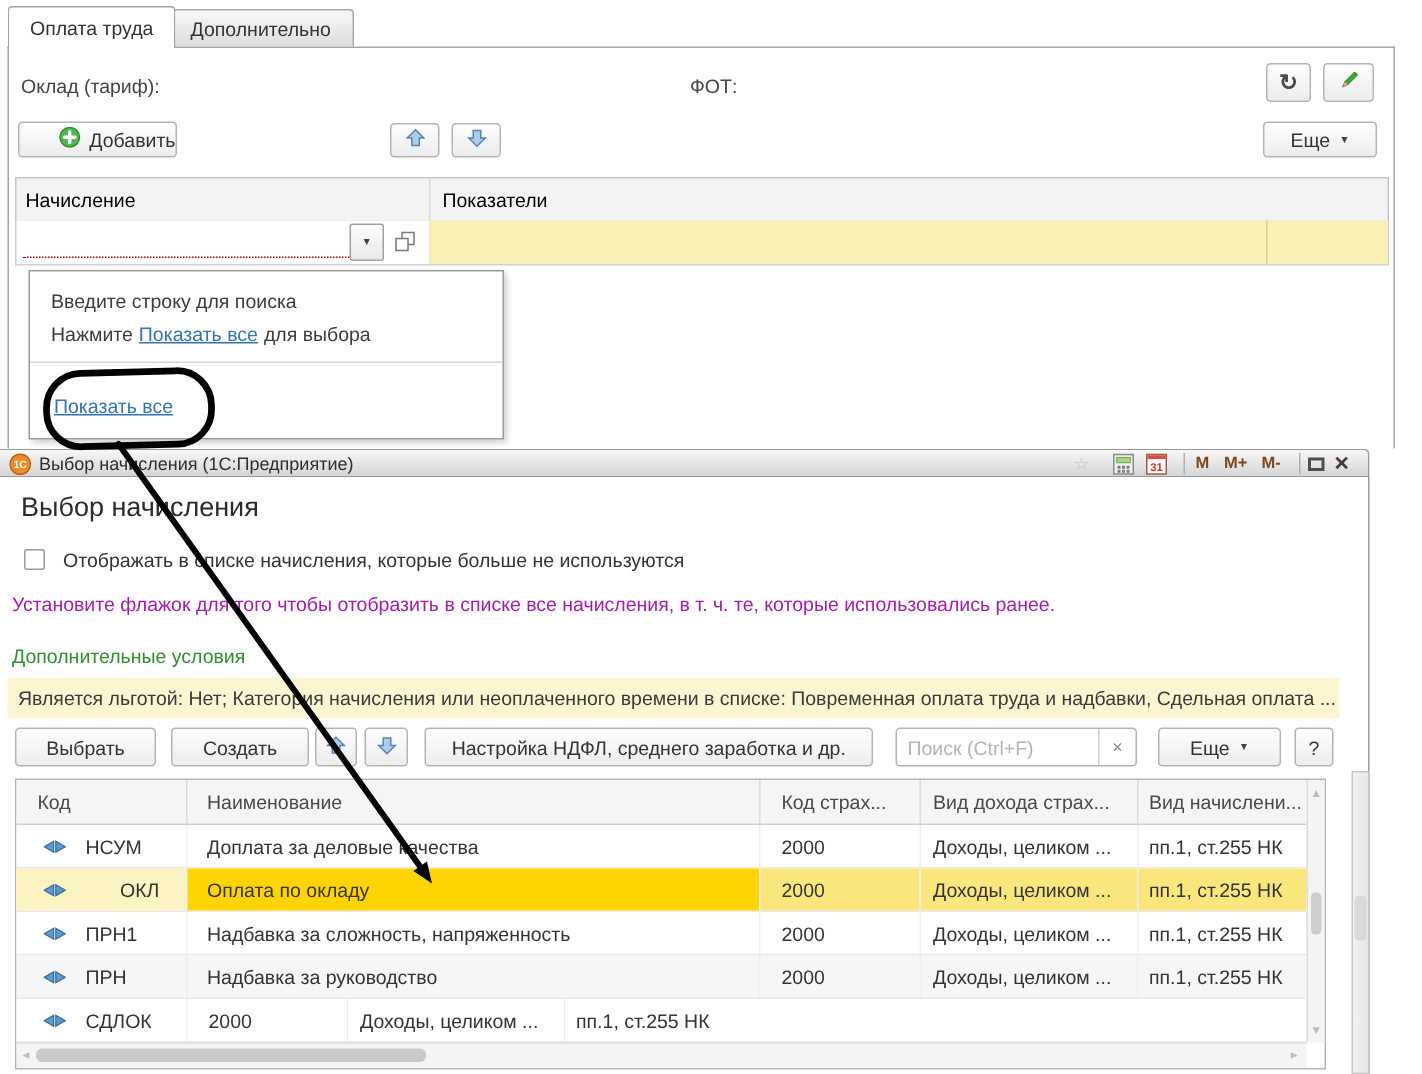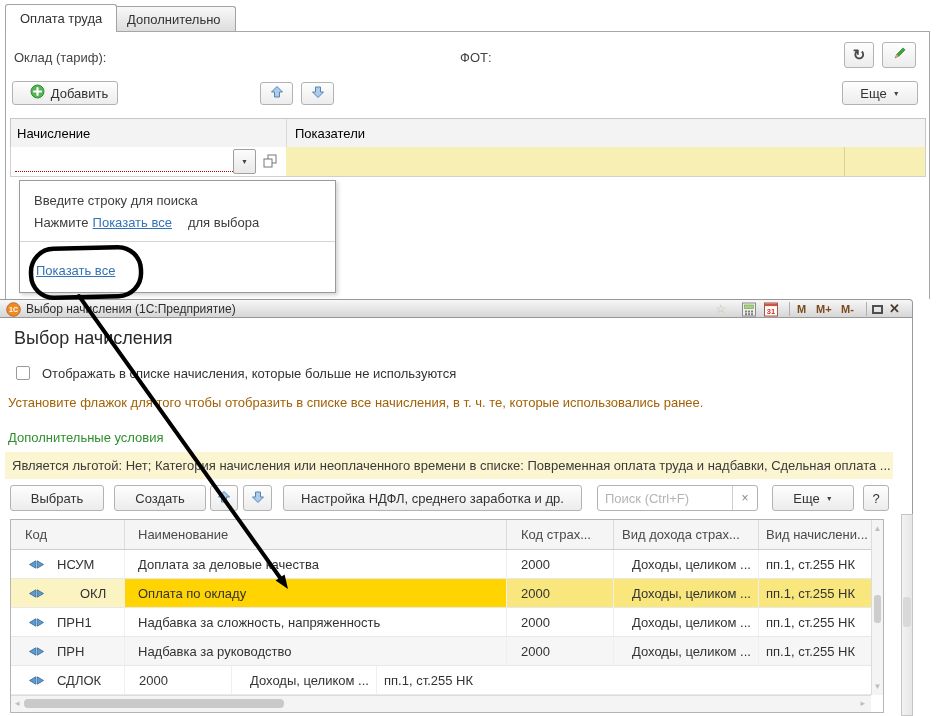--- a/index.html
+++ b/index.html
@@ -36,42 +36,42 @@
   display:flex; align-items:center; justify-content:center; }
 .combo-open { position:absolute; left:252px; top:7px; width:14px; height:14px; }
 .row-yellow { position:absolute; left:275px; top:0; right:0; bottom:0; background:#F8EFB4; }
 .row-yellow .ydiv { position:absolute; left:558px; top:0; bottom:0; width:1px; background:#ddd094; }
 
 
 .popup { position:absolute; left:19px; top:180px; width:317px; height:113px; background:#fff;
   border:1px solid #9a9a9a; box-shadow:2px 2px 4px rgba(0,0,0,0.18); z-index:10; color:#3c3c3c; }
 .popup .l1 { position:absolute; left:14px; top:12px; }
 .popup .l2 { position:absolute; left:14px; top:34px; white-space:nowrap; }
-.popup .l2 .sfx { margin-left:16px;text-align:center; } .popup .l2 .pfx { margin-right:4px; }
+.popup .l2 .sfx { margin-left:4px;text-align:center; } .popup .l2 .pfx { margin-right:4px; }
 .popup .sep { position:absolute; left:0; right:0; top:60px; border-top:1px solid #d4d4d4; }
 .popup .showall { position:absolute; left:16px; top:82px; }
 
 
 .dlg-titlebar { position:absolute; left:0; top:299px; width:913px; height:19px;
   background:linear-gradient(#f7f7f7,#d6d6d6); border:1px solid #989898; border-left:none;
   border-radius:0 4px 0 0; z-index:20; }
 .dlg-titlebar .ttl { position:absolute; left:26px; top:2px; font-size:12px; color:#2e2e2e; white-space:nowrap; }
 .tb-ic { position:absolute; top:1px; display:flex; align-items:center; justify-content:center; height:16px; }
 .tb-sep { position:absolute; top:2px; width:1px; height:14px; background:#b0b0b0; }
 .mbtn { position:absolute; top:3px; font-size:11px; font-weight:bold; color:#7b4a1e; white-space:nowrap; }
 .maxbox { position:absolute; left:872px; top:5px; width:11px; height:9px; border:2px solid #4f4f4f; background:transparent; }
 .closex { position:absolute; left:889px; top:1px; font-size:13px; font-weight:bold; color:#4a3a30; }
 .dlg-body { position:absolute; left:0; top:318px; width:913px; height:398px; background:#fff;
   border-right:1px solid #9a9a9a; z-index:15; }
 
 .dlg-heading { position:absolute; left:14px; top:10px; font-size:18px; color:#2b2b2b; }
 .cb { position:absolute; left:16px; top:48px; width:14px; height:14px; border:1px solid #9b9b9b;
   border-radius:2px; background:#fff; }
 .cb-label { position:absolute; left:42px; top:48px; color:#333; }
-.hint { position:absolute; left:8px; top:77px; color:#a16207; white-space:nowrap; }
+.hint { position:absolute; left:8px; top:77px; color:#a21caf; white-space:nowrap; }
 .green-link { position:absolute; left:8px; top:112px; color:#2F8F2F; cursor:pointer; }
 .ybar { position:absolute; left:5px; top:134px; width:888px; height:27px; background:#FBF5D2;
   line-height:27px; padding-left:7px; white-space:nowrap; overflow:hidden; color:#3a3a3a; }
 
 
 .searchwrap { position:absolute; left:597px; top:167px; width:161px; height:26px;
   border:1px solid #b3b3b3; border-radius:3px; background:#fff; display:flex; }
 .searchwrap input { flex:1; border:none; outline:none; padding:0 7px;
   font:13px "Liberation Sans",sans-serif; color:#333; background:transparent; min-width:0; }
 .searchwrap input::placeholder { color:#b4b4b4; }
@@ -87,21 +87,21 @@
 .dhead .hc.h0 { border-left:none; }
 .h0 { width:113px; padding-left:14px; } .h1 { width:382px; padding-left:13px; }
 .h2 { width:107px; padding-left:14px; } .h3 { width:145px; padding-left:8px; }
 .h4 { width:113px; padding-left:7px; }
 .drow { display:flex; height:29px; width:860px; border-bottom:1px solid #e8e8e8; background:#fff; }
 .drow.alt { background:#f6f6f6; }
 .drow .dc { display:flex; align-items:center; overflow:hidden; white-space:nowrap;
   color:#333; border-left:1px solid #efefef; height:100%; }
 .drow .dc.d0 { border-left:none; padding-left:18px; gap:13px; }
 .d0 { width:113px; } .d1 { width:382px; padding-left:13px; }
-.d2 { width:107px; padding-left:14px; } .d3 { width:145px; padding-left:18px; }
+.d2 { width:107px; padding-left:14px; } .d3 { width:145px; padding-left:8px; }
 .d4 { width:113px; padding-left:7px; }
 .drow.sel .dc { background:#F9E77E; }
 .drow.sel .dc.d0 { background:#FCF3C2;gap:36px; }
 .drow.sel .dc.d1 { background:#FFD400; }
 
 
 .vscroll { position:absolute; top:0; right:0; width:12px; height:175px; background:#f4f4f4;
   border-left:1px solid #dcdcdc; }
 .vscroll .arr { position:absolute; left:0; right:0; text-align:center; font-size:8px; color:#bdbdbd; }
 .vthumb { position:absolute; left:2px; top:75px; width:7px; height:28px; background:#cdcdcd; border-radius:3px; }
@@ -142,21 +142,21 @@
     <span>
       <svg width="16" height="16" viewBox="0 0 16 16">
         <g transform="rotate(45 8 8)">
           <rect x="6.6" y="0.8" width="2.8" height="9" fill="#37a93c" stroke="#1f7a24" stroke-width="0.6"></rect>
           <polygon points="6.6,9.8 9.4,9.8 8,13.6" fill="#e8c87e" stroke="#8a6d3b" stroke-width="0.6"></polygon>
         </g>
       </svg>
     </span>
   </div>
 
-  <div class="btn z4" style="left:12px; top:81px; width:106px; height:24px; justify-content:center; padding-left:8px;">
+  <div class="btn z4" style="left:12px; top:81px; width:106px; height:24px; justify-content:flex-end; padding-left:8px;">
     <span>
       <svg width="15" height="15" viewBox="0 0 15 15">
         <circle cx="7.5" cy="7.5" r="6.5" fill="#56b456" stroke="#2f8f2f"></circle>
         <path d="M7.5 4 V11 M4 7.5 H11" stroke="#fff" stroke-width="2.2" stroke-linecap="round"></path>
       </svg>
     </span>
     <span>Добавить</span>
   </div>
 
   <div class="btn z4" style="left:260px; top:82px; width:33px; height:23px;">

